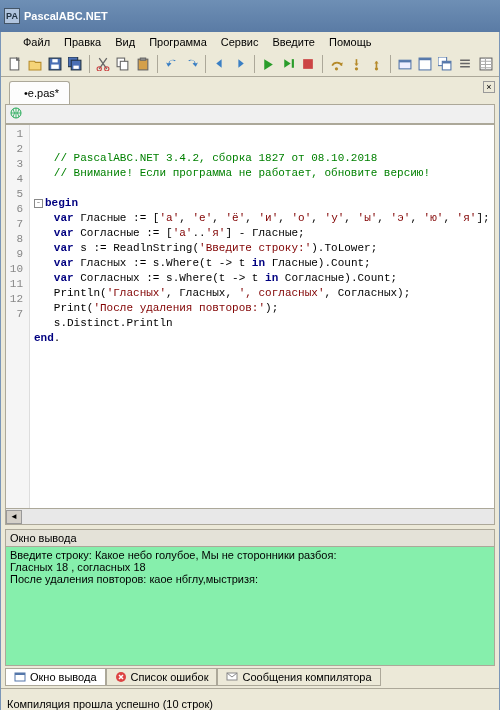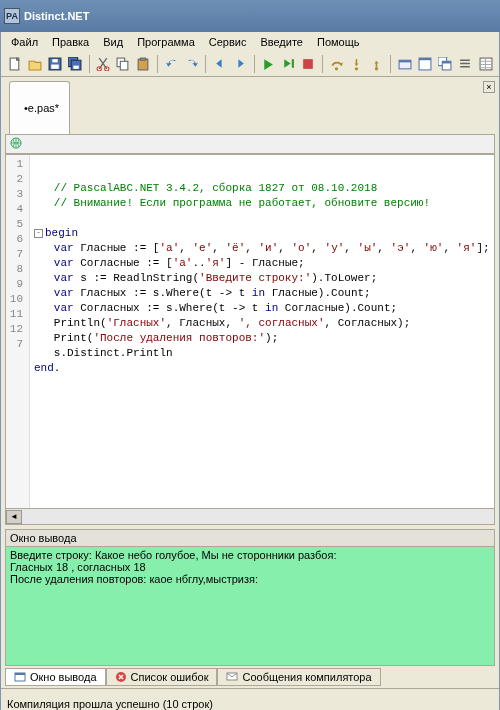--- a/index.html
+++ b/index.html
@@ -32,21 +32,21 @@
   .windowbody {
     background: #ece9d8;
     height: calc(100% - 22px);
     border: 1px solid #7a96b8;
     border-top: none;
     display: flex;
     flex-direction: column;
   }
   .menubar {
     display: flex;
-    padding: 2px 4px;
+    padding: 2px 16px;
     gap: 2px;
   }
   .menubar span {
     padding: 2px 6px;
     cursor: default;
   }
   .toolbar {
     display: flex;
     padding: 2px 4px;
     gap: 1px;
@@ -64,21 +64,21 @@
   .tabs {
     display: flex;
     padding: 4px 4px 0 8px;
     background: #ece9d8;
     position: relative;
   }
   .tab {
     background: #fdfdfd;
     border: 1px solid #aca899;
     border-bottom: none;
-    padding: 20px 10px;
+    padding: 5px 10px;
     font-size: 11px;
     display: flex; align-items: flex-end; gap: 4px;
     border-radius: 3px 3px 0 0;
   }
   .tab .dot { color:#666; font-size:10px; }
   .tab-close { width:12px; height:12px; display:flex; align-items:center; justify-content:center; border:1px solid #999; font-size:9px; margin-left:4px; }
   .headerbar {
     display: flex;
     align-items: center;
     background: #f0f0f0;
@@ -123,21 +123,21 @@
   }
   .gutter div { height: 15px; }
   .code {
     padding: 2px 4px;
     white-space: pre;
     color: #000;
     margin-top: 24px;
   }
   .code div { height: 15px; }
   .c-comment { color: #008000; }
-  .c-kw { color: #000080; font-weight: normal; }
+  .c-kw { color: #000080; font-weight: bold; }
   .c-str { color: #800000; }
   .c-fold {
     display:inline-block;width:9px;height:9px;border:1px solid #888;text-align:center;line-height:7px;font-size:9px;color:#888;margin-right:2px;vertical-align:middle;
   }
   .hscroll {
     height: 16px;
     background: #e8e8e8;
     border-top: 1px solid #aca899;
     display: flex; align-items: center;
   }
@@ -180,21 +180,21 @@
     border-top: 1px solid #aca899;
     padding: 9px 6px;
     font-size: 11px;
   }
 </style>
 </head>
 <body>
 
 <div class="titlebar">
   <div class="app-icon">PA</div>
-  <span>Distinct.NET</span>
+  <span>PascalABC.NET</span>
 </div>
 
 <div class="windowbody">
 
   <div class="menubar" id="menubar">
       <span>Файл</span>
       <span>Правка</span>
       <span>Вид</span>
       <span>Программа</span>
       <span>Сервис</span>

